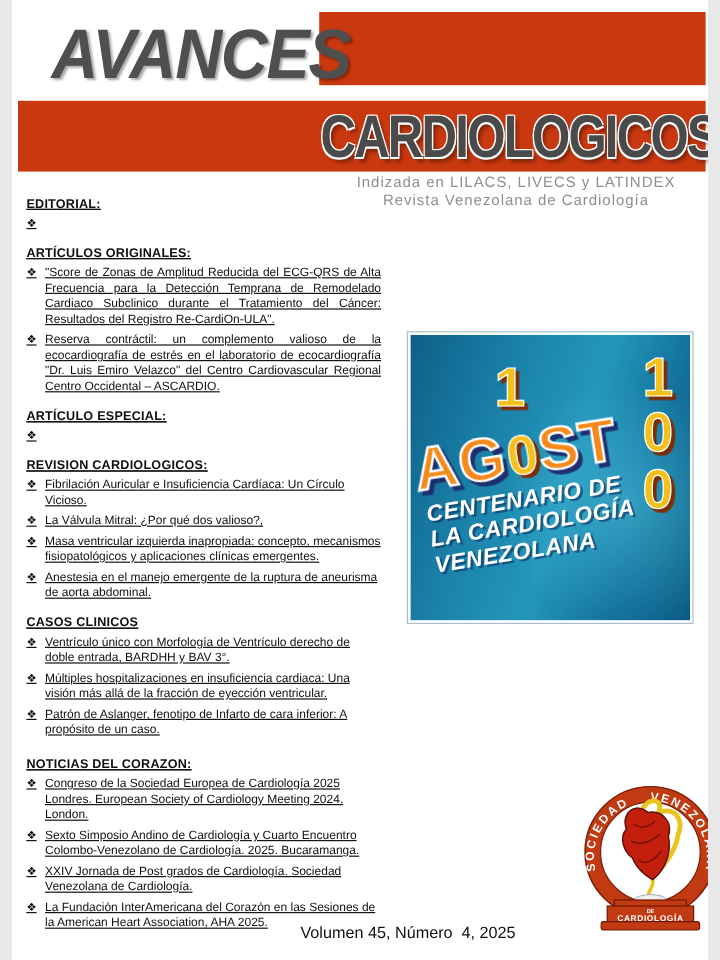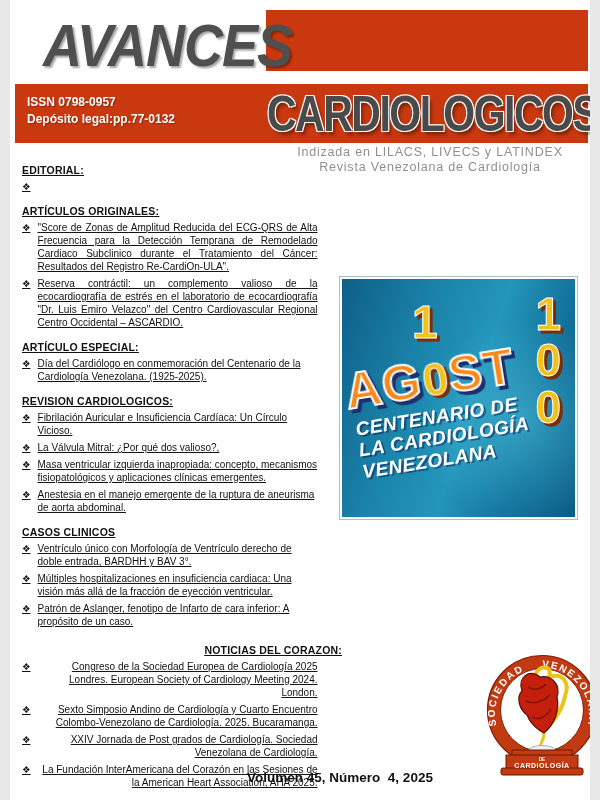--- a/index.html
+++ b/index.html
@@ -69,37 +69,33 @@
   .agosto .mid-digit{font-size:46px;margin:0 1px;}
   .caption{
     position:absolute;left:12px;top:140px;transform:rotate(-9deg);transform-origin:left top;
     color:#ffffff;font-weight:800;font-style:italic;font-size:19px;line-height:1.12;
     letter-spacing:.5px;white-space:nowrap;
     text-shadow:2px 2px 0 rgba(16,40,90,.55);
   }
   
   .footer{
     position:absolute;left:130px;top:770px;width:400px;text-align:center;
-    font-size:13.5px;font-weight:700;color:#111;white-space:pre;
+    font-size:13.5px;font-weight:400;color:#111;white-space:pre;
   }
   
   .logo{position:absolute;left:462px;top:651px;width:134px;height:126px;}
 </style>
 </head>
 <body>
 
 <div id="page">
 
   <div class="bar-top"></div>
   <div class="bar-main"></div>
   <div class="title1">AVANCES</div>
-  <div class="issn">
-    <div>ISSN 0798-0957</div>
-    <div>Depósito legal:pp.77-0132</div>
-  </div>
   <div class="title2">CARDIOLOGICOS</div>
   <div class="subtitle">
     <div>Indizada en LILACS, LIVECS y LATINDEX</div>
     <div>Revista Venezolana de Cardiología</div>
   </div>
 
   <div class="toc">
 
     <section class="toc-section">
       <h2 class="toc-heading">EDITORIAL:</h2>
@@ -122,21 +118,20 @@
           <span class="item-text">Reserva contráctil: un complemento valioso de la ecocardiografía de estrés en el laboratorio de ecocardiografía "Dr. Luis Emiro Velazco" del Centro Cardiovascular Regional Centro Occidental – ASCARDIO.</span>
         </li>
       </ul>
     </section>
 
     <section class="toc-section">
       <h2 class="toc-heading">ARTÍCULO ESPECIAL:</h2>
       <ul class="toc-list">
         <li class="toc-item">
           <span class="bullet">❖</span>
-          <span class="item-text">Día del Cardiólogo en conmemoración del Centenario de la Cardiología Venezolana.   (1925-2025).</span>
         </li>
       </ul>
     </section>
 
     <section class="toc-section">
       <h2 class="toc-heading">REVISION CARDIOLOGICOS:</h2>
       <ul class="toc-list">
         <li class="toc-item">
           <span class="bullet">❖</span>
           <span class="item-text">Fibrilación Auricular e Insuficiencia Cardíaca: Un Círculo Vicioso.</span>
@@ -167,21 +162,21 @@
           <span class="bullet">❖</span>
           <span class="item-text">Múltiples hospitalizaciones en insuficiencia cardiaca: Una visión más allá de la fracción de eyección ventricular.</span>
         </li>
         <li class="toc-item">
           <span class="bullet">❖</span>
           <span class="item-text">Patrón de Aslanger, fenotipo de Infarto de cara inferior: A propósito de un caso.</span>
         </li>
       </ul>
     </section>
 
-    <section class="toc-section" style="margin-top:16px;text-align:right;">
+    <section class="toc-section" style="margin-top:16px;">
       <h2 class="toc-heading">NOTICIAS DEL CORAZON:</h2>
       <ul class="toc-list">
         <li class="toc-item">
           <span class="bullet">❖</span>
           <span class="item-text">Congreso de la Sociedad Europea de Cardiología 2025 Londres. European Society of Cardiology Meeting 2024. London.</span>
         </li>
         <li class="toc-item">
           <span class="bullet">❖</span>
           <span class="item-text">Sexto Simposio Andino de Cardiología y Cuarto Encuentro Colombo-Venezolano de Cardiología. 2025. Bucaramanga.</span>
         </li>

